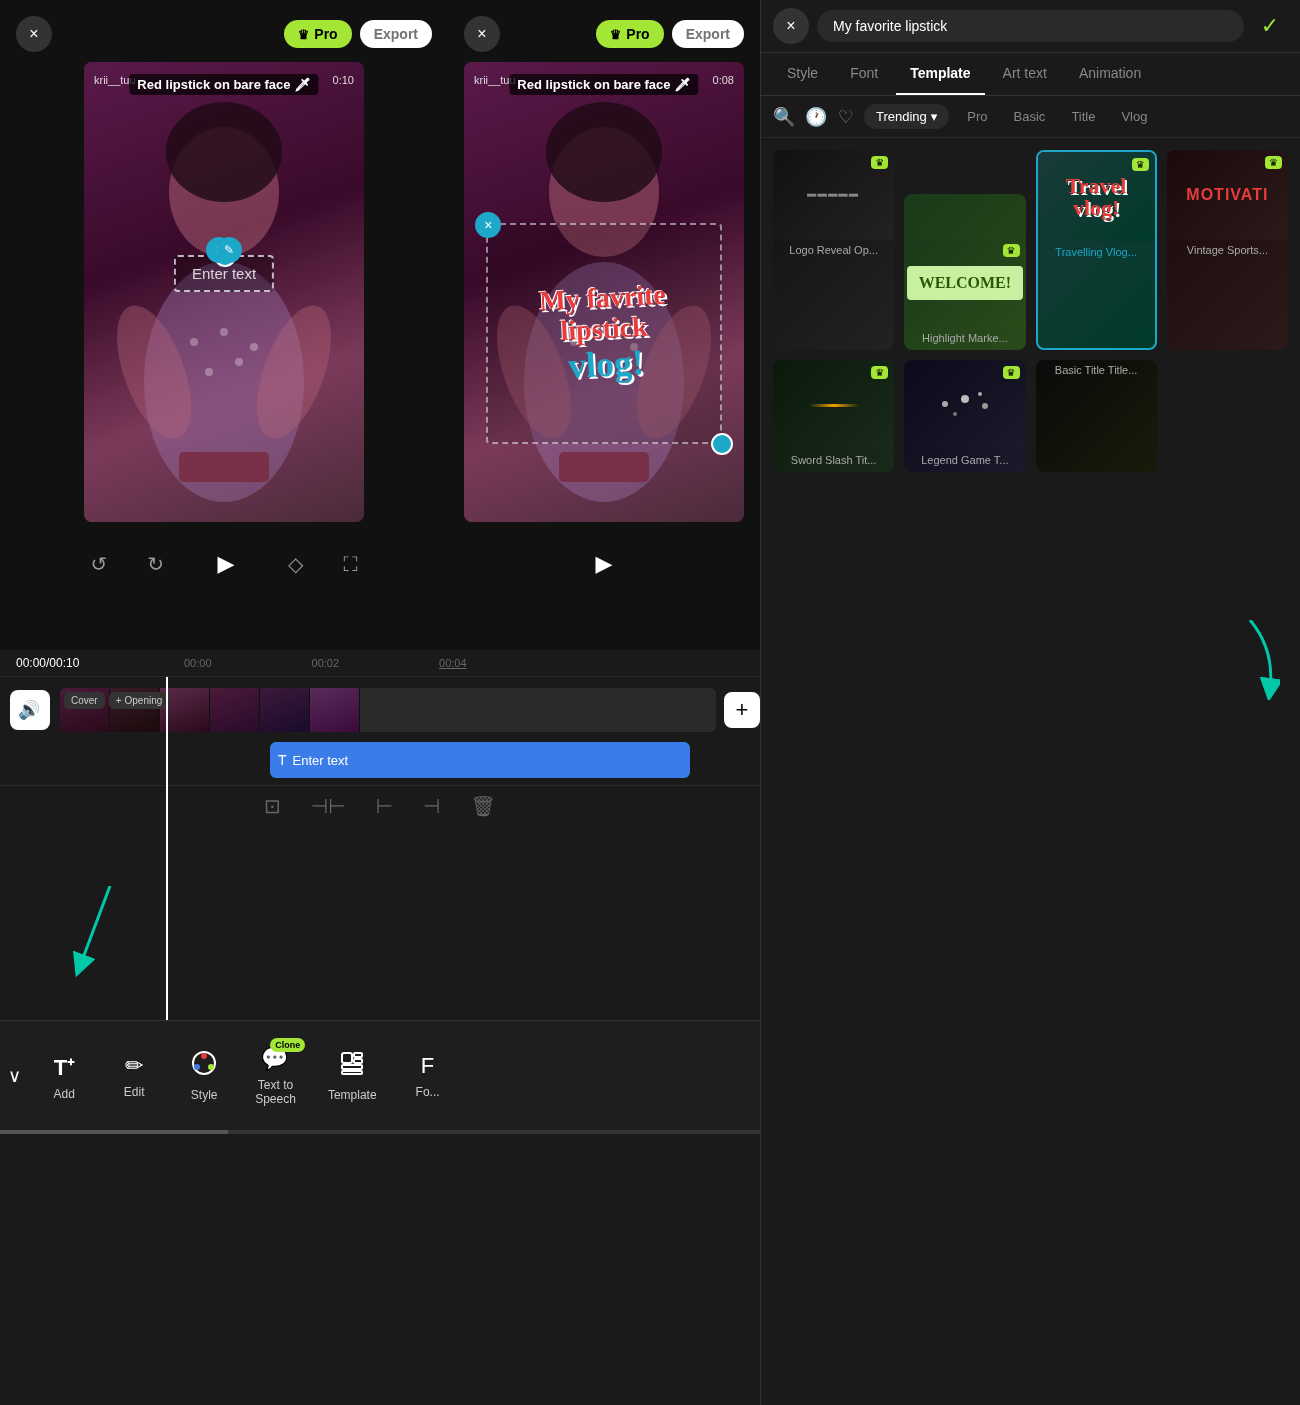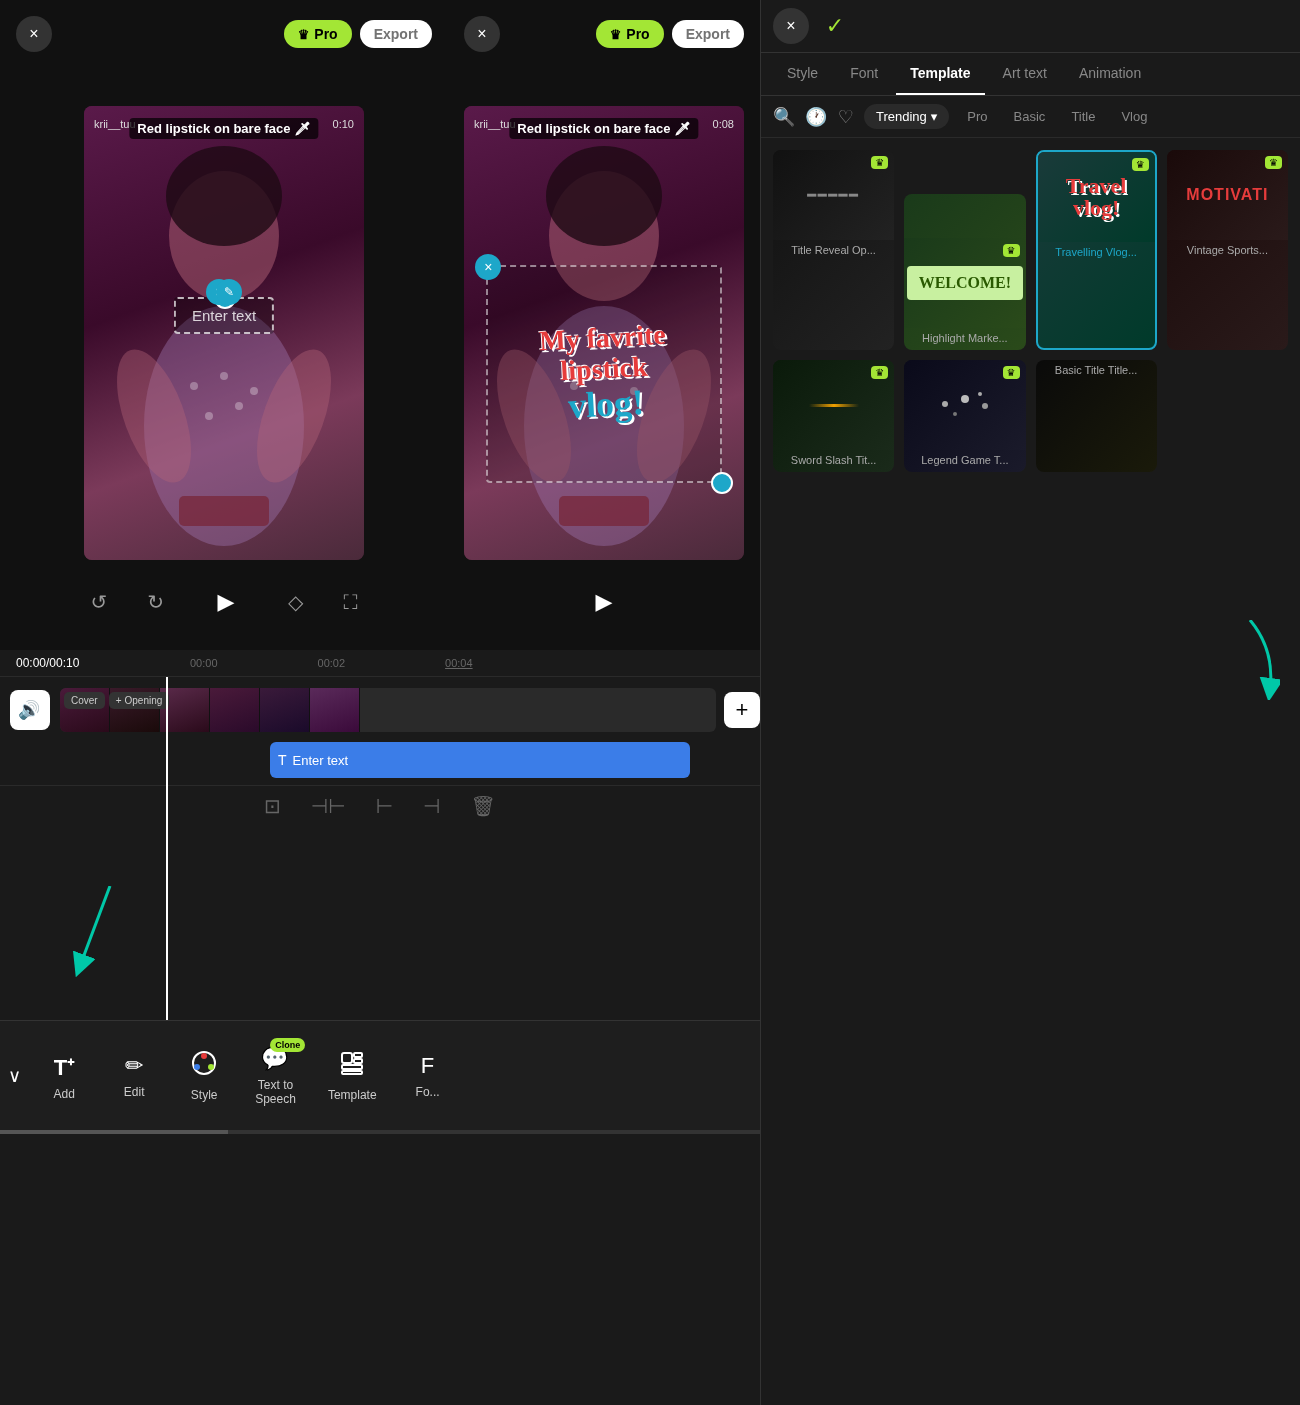--- a/index.html
+++ b/index.html
@@ -54,21 +54,20 @@
       display: flex; gap: 8px; align-items: center;
     }
 
     .video-frame {
       width: 290px;
       height: 480px;
       background: linear-gradient(160deg, #4a1a3a 0%, #2a0a1a 30%, #6b2a4a 60%, #3a1a2a 100%);
       border-radius: 8px;
       position: relative;
       overflow: hidden;
-      margin-top: 44px;
     }
 
     .video-overlay-text {
       position: absolute;
       top: 12px;
       left: 50%;
       transform: translateX(-50%);
       white-space: nowrap;
       font-size: 13px;
       font-weight: 700;
@@ -672,21 +671,21 @@
         </div>
 
         <div class="playback-controls" style="width:280px;">
           <button class="play-btn">▶</button>
         </div>
       </div>
     </div>
 
     <div class="tl-section">
 
-      <div style="display:flex;align-items:center;padding:6px 16px;border-bottom:1px solid #2a2a2a;gap:14px;">
+      <div style="display:flex;align-items:center;padding:6px 16px;border-bottom:1px solid #2a2a2a;gap:8px;">
         <span style="font-size:12px;color:#fff;min-width:100px;">00:00/00:10</span>
         <div style="display:flex;gap:100px;margin-left:60px;">
           <span style="font-size:11px;color:#666;">00:00</span>
           <span style="font-size:11px;color:#666;">00:02</span>
           <span style="font-size:11px;color:#666;text-decoration:underline;">00:04</span>
         </div>
       </div>
 
       <div style="position:relative;flex:1;padding:8px 0;">
 
@@ -802,20 +801,21 @@
 
     <div class="progress-bar">
       <div class="progress-fill"></div>
     </div>
   </div>
 
   <div class="right-column">
 
     <div class="text-input-row">
       <div class="close-btn">×</div>
+      <input class="text-input-field" type="text" value="My favorite lipstick" placeholder="Enter text..." style="">
       <button class="check-btn">✓</button>
     </div>
 
     <div class="template-tabs">
       <div class="tab-item">Style</div>
       <div class="tab-item">Font</div>
       <div class="tab-item active">Template</div>
       <div class="tab-item">Art text</div>
       <div class="tab-item">Animation</div>
     </div>
@@ -834,21 +834,21 @@
       <span class="filter-tag">Vlog</span>
     </div>
 
     <div class="template-grid">
 
       <div class="template-card tmpl-logo">
         <div class="template-thumb tmpl-logo">
           <div class="pro-badge"></div>
           <div class="logo-text-demo">━━━━━</div>
         </div>
-        <div class="template-name">Title Reveal Op...</div>
+        <div class="template-name">Logo Reveal Op...</div>
       </div>
 
       <div class="template-card tmpl-highlight">
         <div class="template-thumb tmpl-highlight">
           <div class="pro-badge"></div>
           <div class="welcome-demo">WELCOME!</div>
         </div>
         <div class="template-name">Highlight Marke...</div>
       </div>
 

